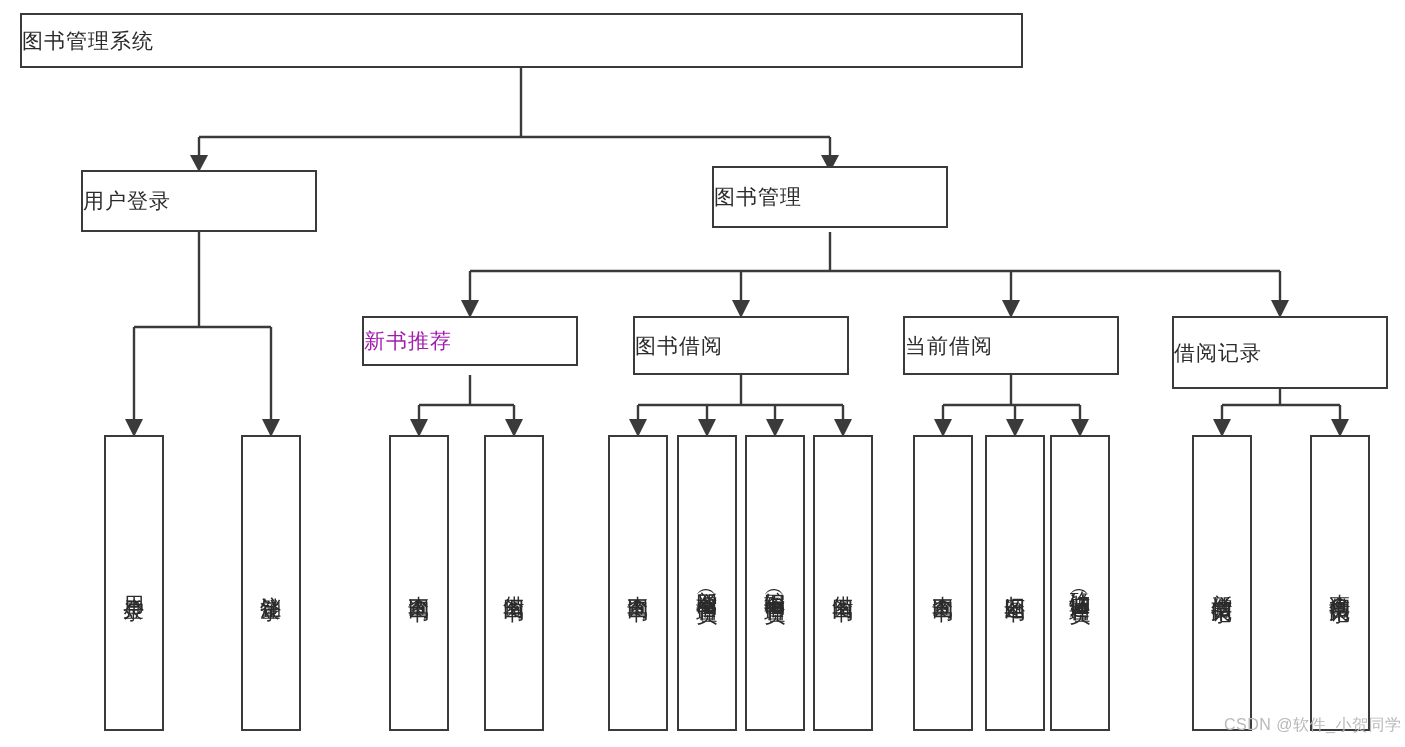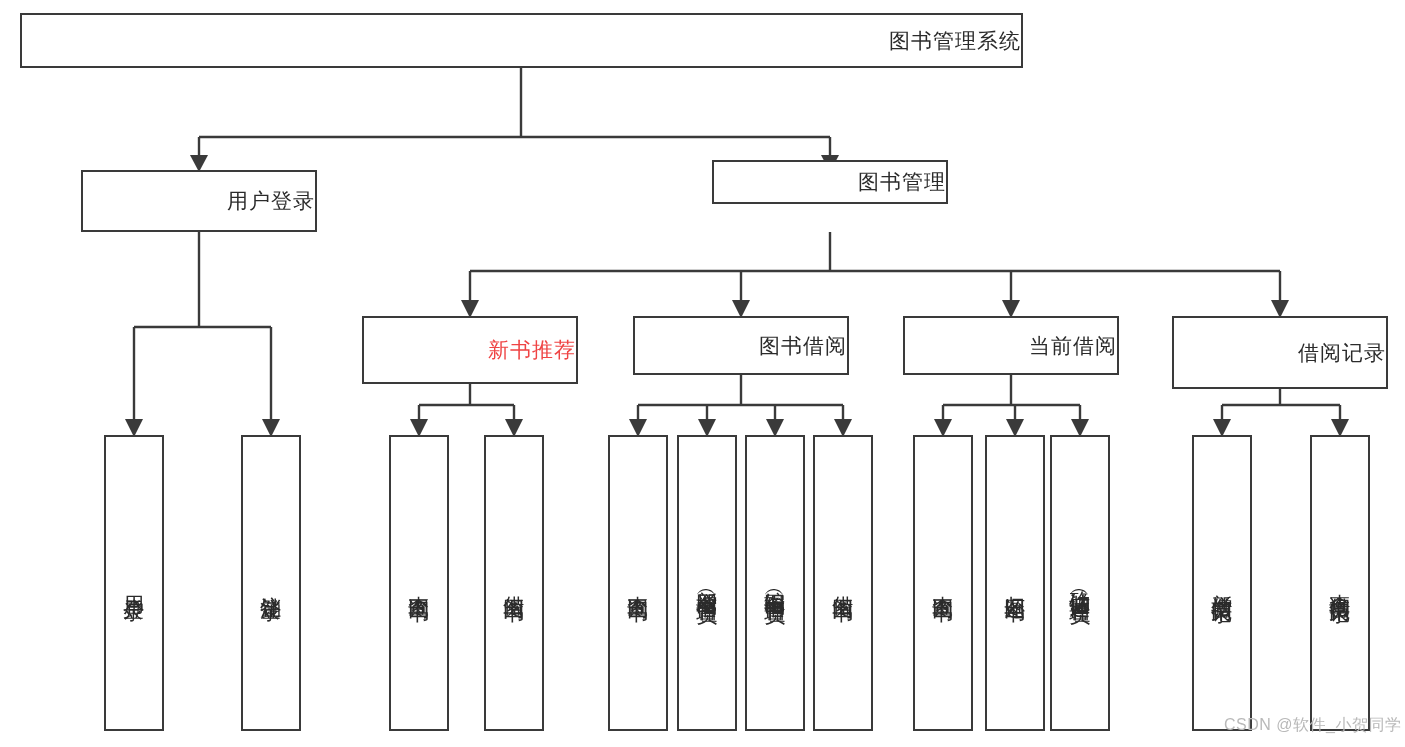--- a/index.html
+++ b/index.html
@@ -17,21 +17,21 @@
     background: #ffffff;
     overflow: hidden;
   }
   .node {
     position: absolute;
     box-sizing: border-box;
     background: #ffffff;
     border: 2px solid #3a3a3a;
     display: flex;
     align-items: center;
-    justify-content: flex-end;
+    justify-content: flex-start;
     color: #2b2b2b;
   }
   .node.horiz {
     font-size: 21px;
     letter-spacing: 1px;
     line-height: 1.2;
   }
   .node.vert {
     writing-mode: vertical-rl;
     text-orientation: upright;
@@ -155,25 +155,25 @@
     </g>
   </svg>
 
   <div class="node horiz" style="left: 20px; top: 13px; width: 1003px; height: 55px; border-color: rgb(58, 58, 58); background: rgb(255, 255, 255); color: rgb(43, 43, 43);">
     <span>图书管理系统</span>
   </div>
 
   <div class="node horiz" style="left: 81px; top: 170px; width: 236px; height: 62px; border-color: rgb(58, 58, 58); background: rgb(255, 255, 255); color: rgb(43, 43, 43);">
     <span>用户登录</span>
   </div>
-  <div class="node horiz" style="left: 712px; top: 160px; width: 236px; height: 44px; border-color: rgb(58, 58, 58); background: rgb(255, 255, 255); color: rgb(43, 43, 43);">
+  <div class="node horiz" style="left: 712px; top: 166px; width: 236px; height: 62px; border-color: rgb(58, 58, 58); background: rgb(255, 255, 255); color: rgb(43, 43, 43);">
     <span>图书管理</span>
   </div>
 
-  <div class="node horiz" style="left: 362px; top: 316px; width: 216px; height: 68px; border-color: rgb(58, 58, 58); background: rgb(255, 255, 255); color: #ef4444;">
+  <div class="node horiz" style="left: 362px; top: 316px; width: 216px; height: 50px; border-color: rgb(58, 58, 58); background: rgb(255, 255, 255); color: #a21caf;">
     <span>新书推荐</span>
   </div>
   <div class="node horiz" style="left: 903px; top: 316px; width: 216px; height: 59px; border-color: rgb(58, 58, 58); background: rgb(255, 255, 255); color: rgb(43, 43, 43);">
     <span>当前借阅</span>
   </div>
   <div class="node horiz" style="left: 633px; top: 316px; width: 216px; height: 59px; border-color: rgb(58, 58, 58); background: rgb(255, 255, 255); color: rgb(43, 43, 43);">
     <span>图书借阅</span>
   </div>
   <div class="node horiz" style="left: 1172px; top: 316px; width: 216px; height: 73px; border-color: rgb(58, 58, 58); background: rgb(255, 255, 255); color: rgb(43, 43, 43);">
     <span>借阅记录</span>

